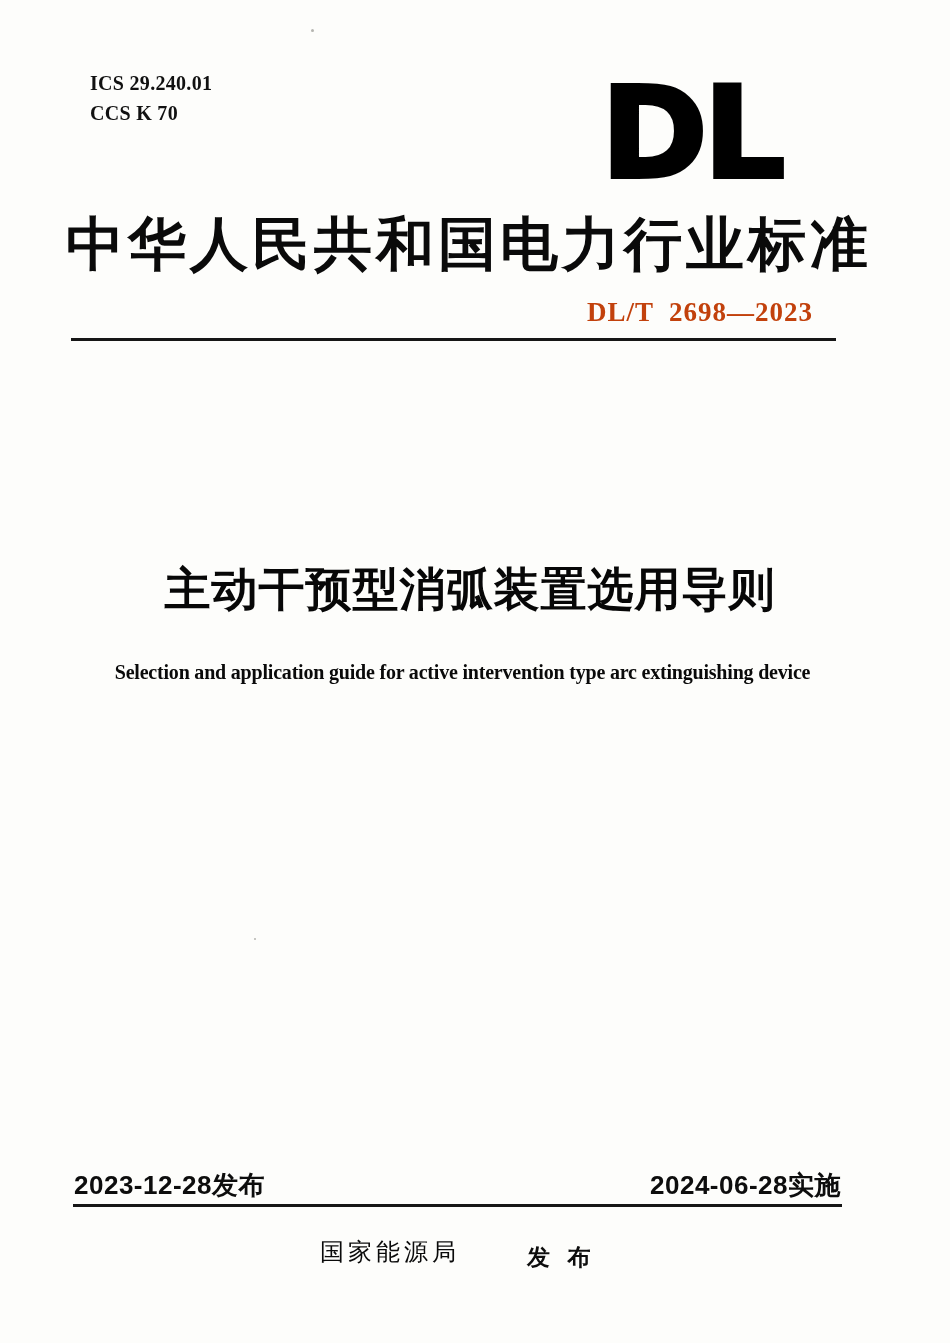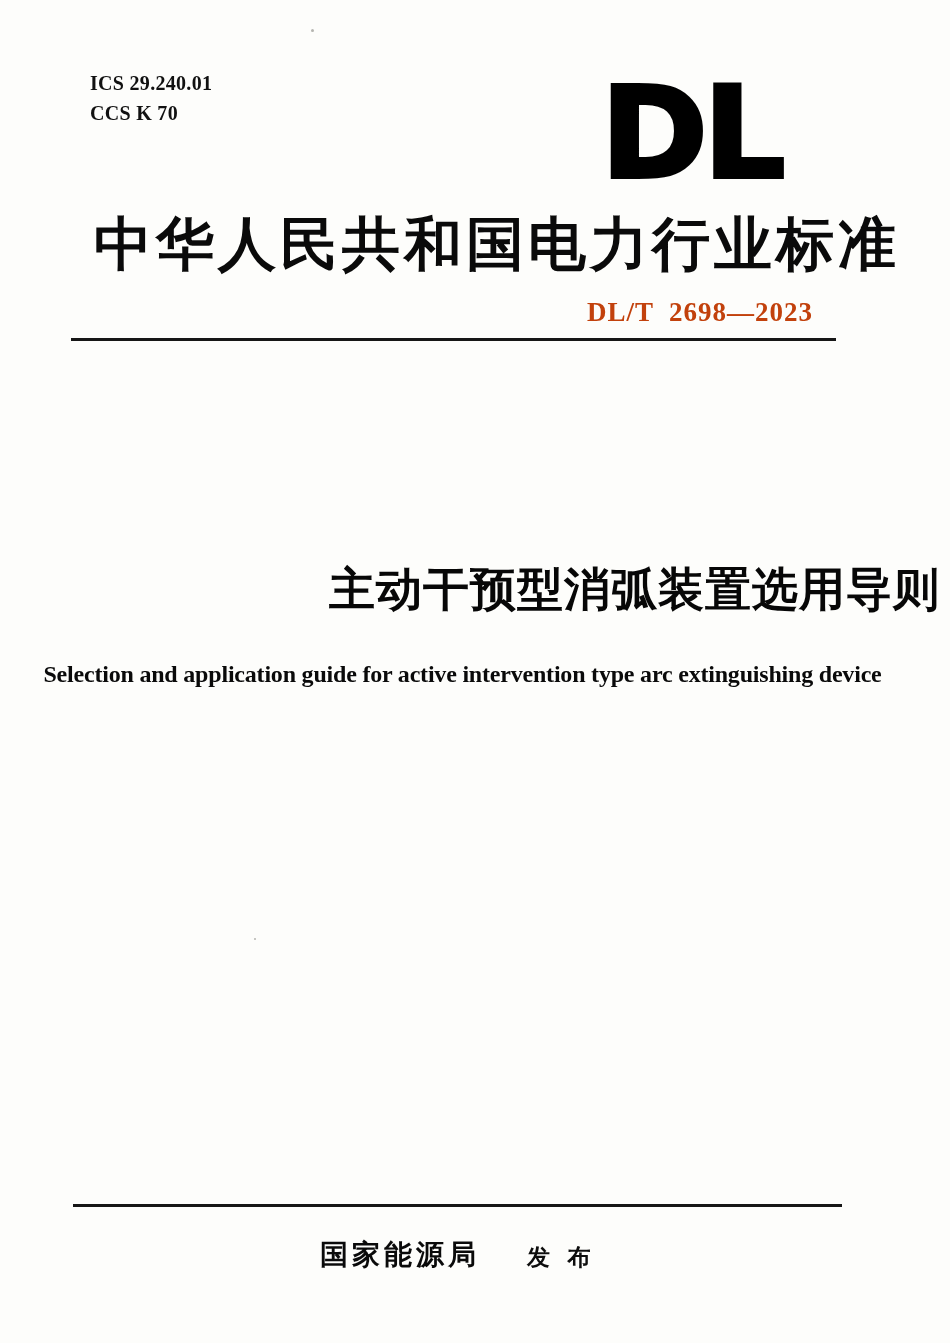--- a/index.html
+++ b/index.html
@@ -48,21 +48,20 @@
     left: 66px;
     top: 214px;
     width: 820px;
     font-family: "Liberation Serif", serif;
     font-weight: bold;
     font-size: 58px;
     line-height: 62px;
     letter-spacing: 4px;
     white-space: nowrap;
     color: #0a0a0a;
-    margin-left: 28px;
   }
 
   .std-number {
     top: 297px;
     right: 137px;
     font-family: "Liberation Serif", serif;
     font-weight: bold;
     font-size: 27px;
     letter-spacing: 1px;
     white-space: pre;
@@ -81,57 +80,57 @@
   .rule-bottom {
     left: 73px;
     top: 1204px;
     width: 769px;
   }
 
   .title-zh {
     left: 0;
     top: 559px;
     width: 940px;
-    text-align: right;
+    text-align: center;
     font-family: "Liberation Sans", sans-serif;
     font-weight: bold;
     font-size: 46px;
     letter-spacing: 1px;
     color: #070707;
   }
 
   .title-en {
     left: 0;
     top: 661px;
     width: 925px;
     text-align: center;
     font-family: "Liberation Serif", serif;
     font-weight: bold;
-    font-size: 24px;
+    font-size: 20px;
     letter-spacing: -0.2px;
     color: #0a0a0a;
   }
 
   .date {
     top: 1168px;
     font-family: "Liberation Sans", sans-serif;
     font-weight: bold;
     font-size: 26px;
     letter-spacing: 0.5px;
     color: #0d0d0d;
   }
   .date-issue { left: 74px; }
   .date-impl  { right: 109px; }
 
   .publisher {
     left: 320px;
     top: 1236px;
     font-family: "Liberation Serif", serif;
-    font-weight: bold;
-    font-size: 28px;
+    font-weight: normal;
+    font-size: 24px;
     letter-spacing: 4px;
     color: #0a0a0a;
   }
   .publish-label {
     left: 527px;
     top: 1242px;
     font-family: "Liberation Serif", serif;
     font-weight: bold;
     font-size: 23px;
     letter-spacing: 2px;
@@ -162,21 +161,23 @@
   <div class="abs org-title">中华人民共和国电力行业标准</div>
 
   <div class="abs std-number">DL/T  2698—2023</div>
 
   <div class="abs rule rule-top"></div>
 
   <div class="abs title-zh">主动干预型消弧装置选用导则</div>
 
   <div class="abs title-en">Selection and application guide for active intervention type arc extinguishing device</div>
 
+  <div class="abs date date-issue">2023-12-28发布</div>
 
+  <div class="abs date date-impl">2024-06-28实施</div>
 
   <div class="abs rule rule-bottom"></div>
 
   <div class="abs publisher">国家能源局</div>
 
   <div class="abs publish-label">发  布</div>
 
   <div class="abs speck speck-1"></div>
   <div class="abs speck speck-2"></div>
 

